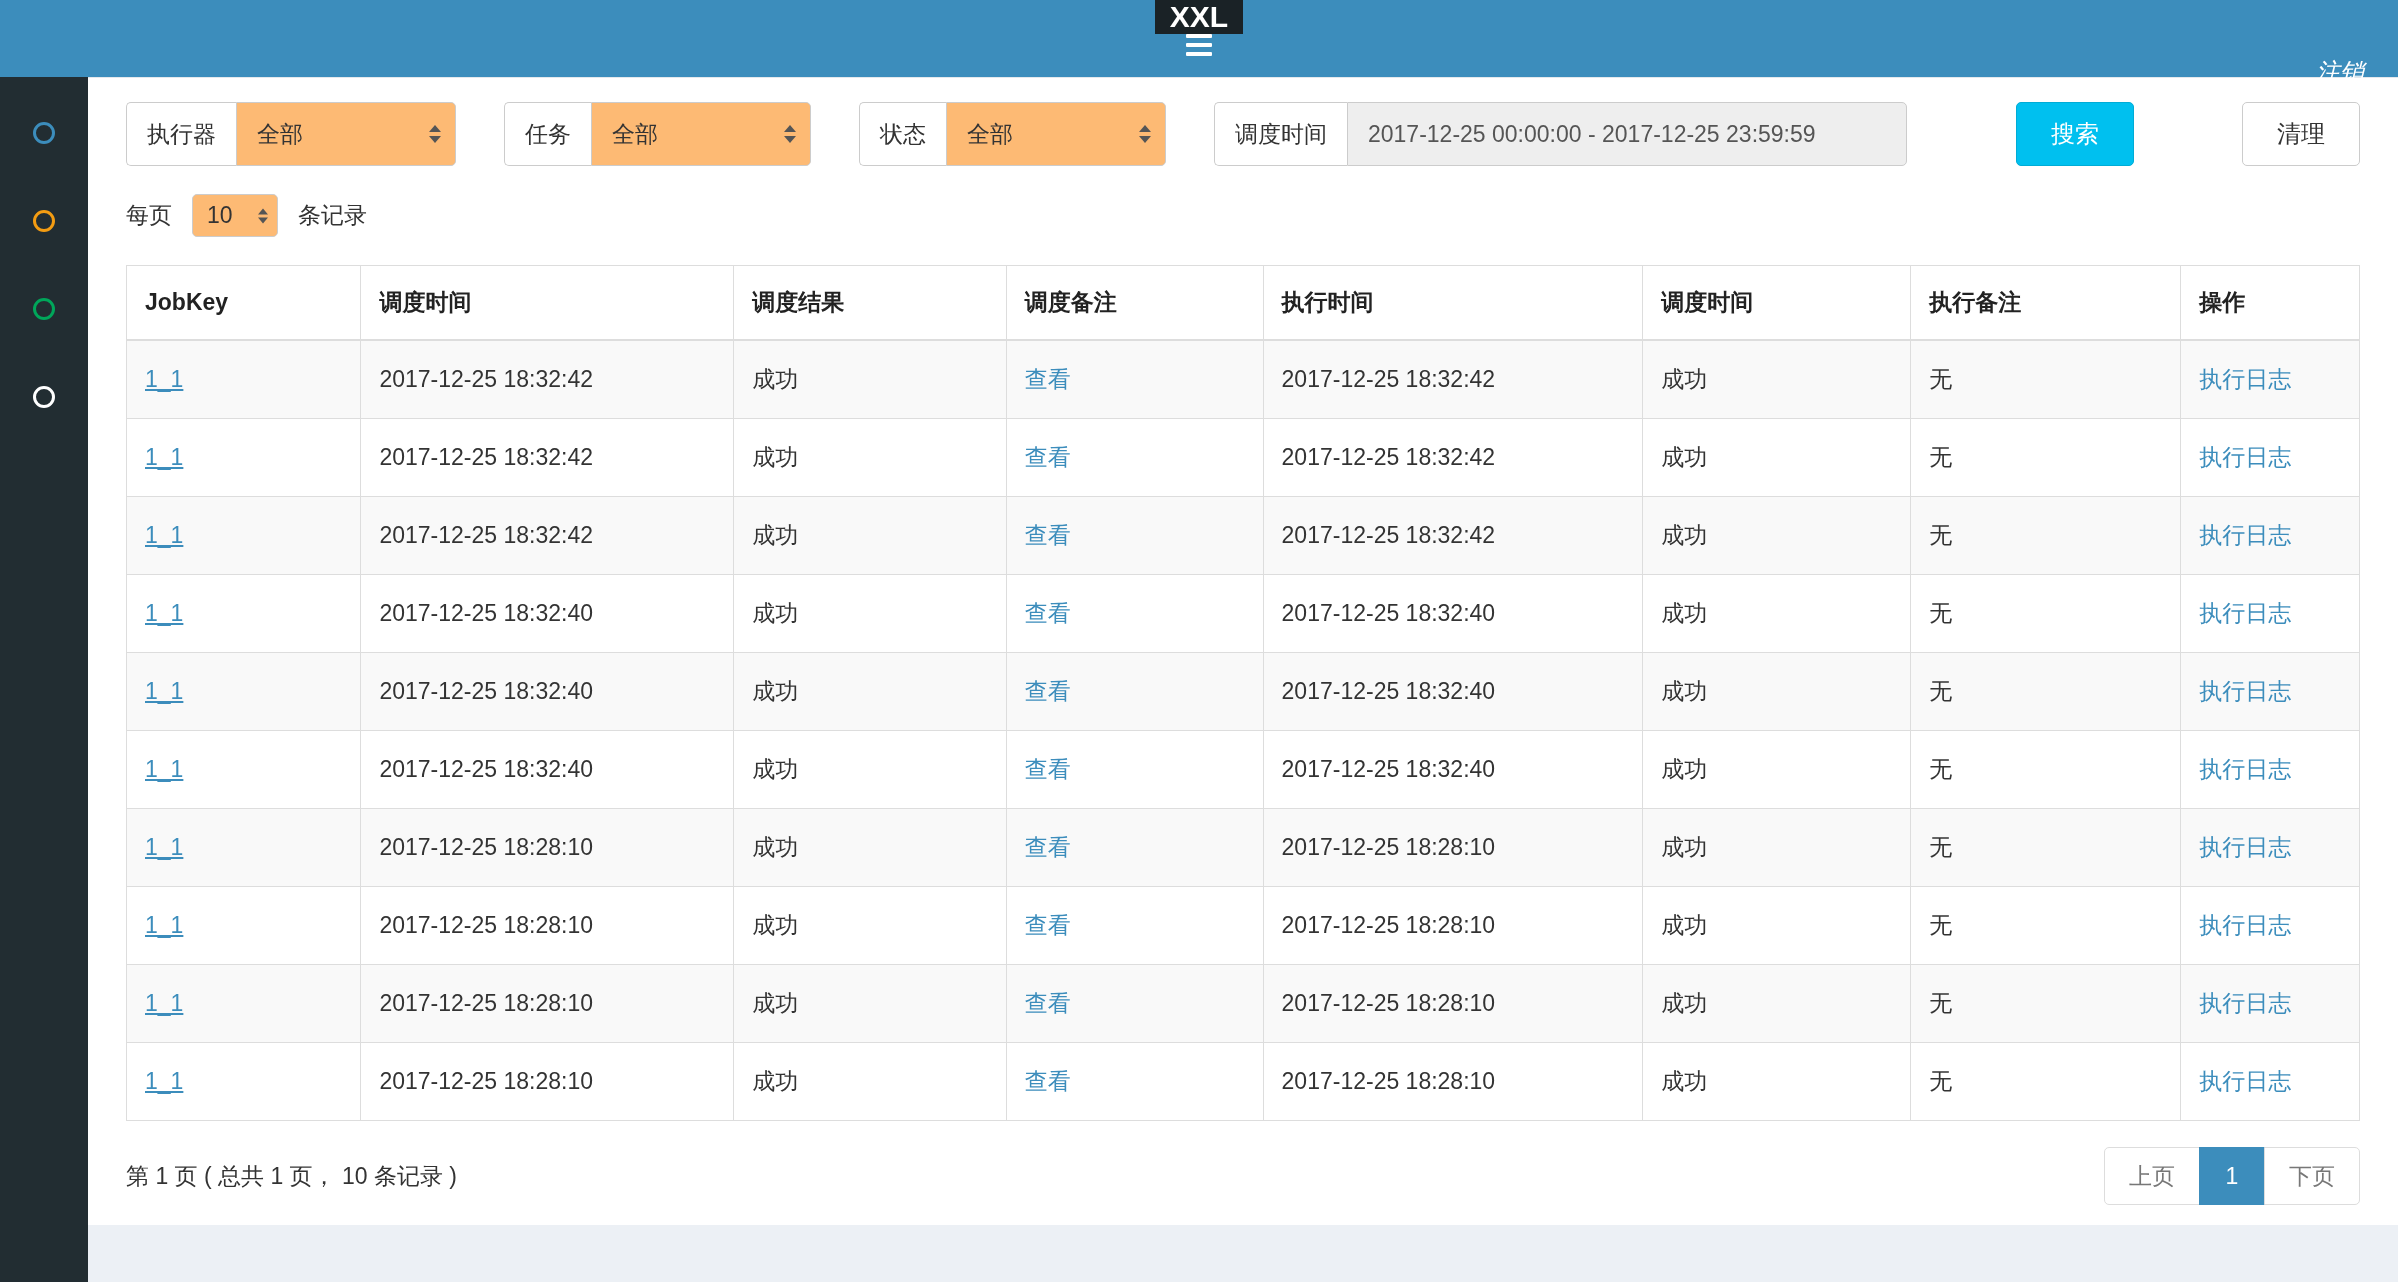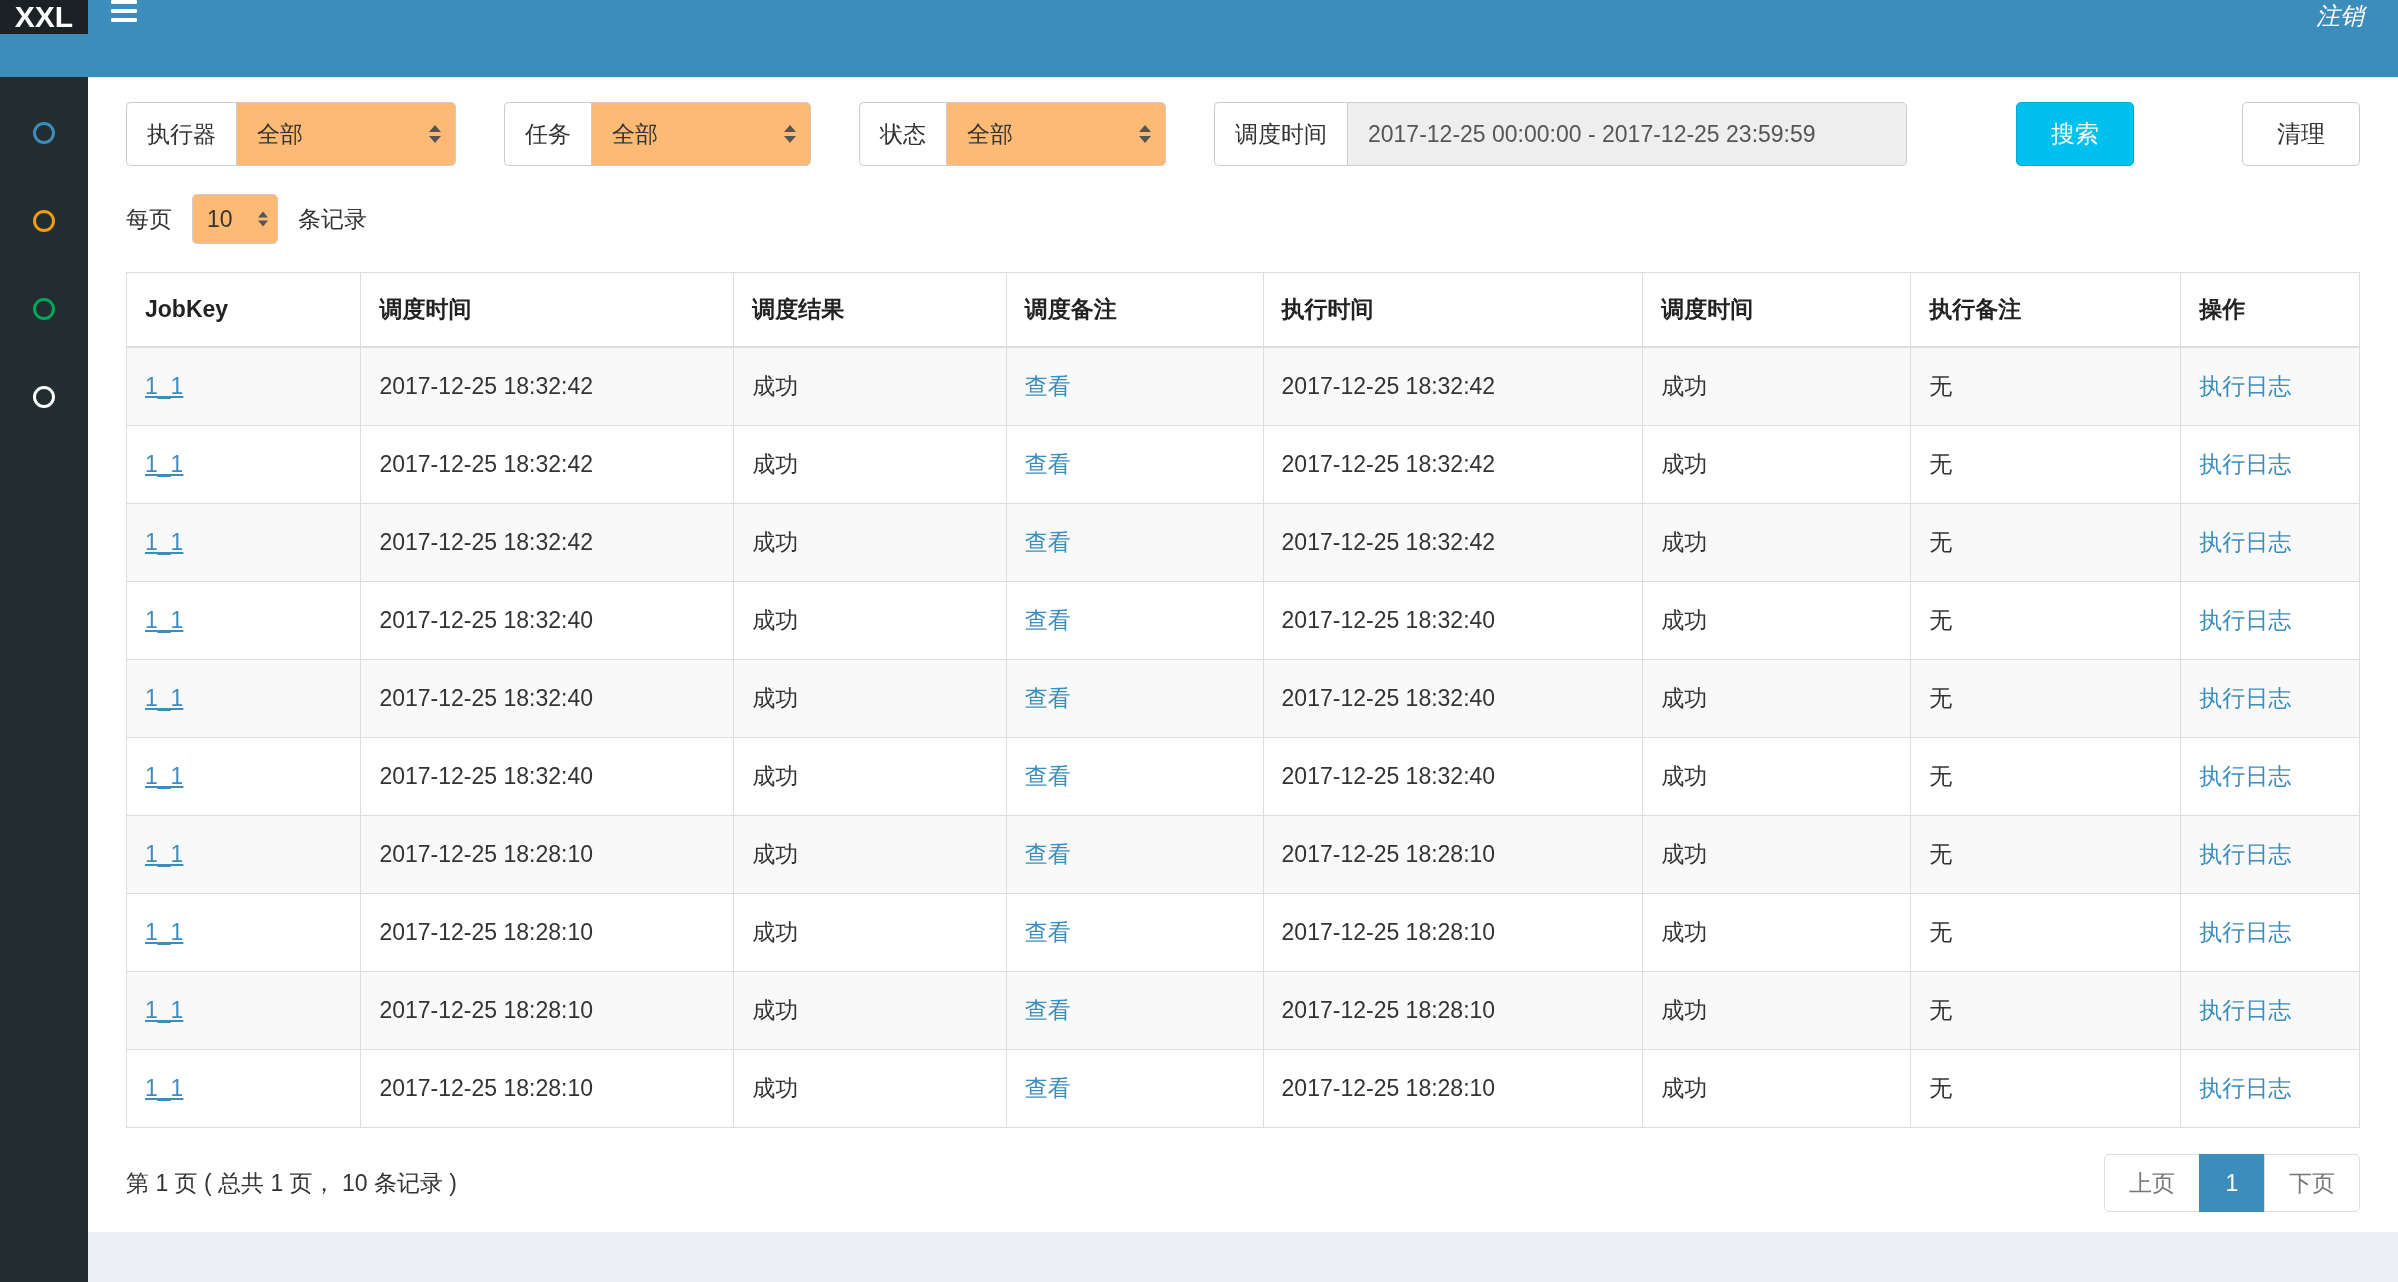--- a/index.html
+++ b/index.html
@@ -4,21 +4,21 @@
 <style>
   * { box-sizing: border-box; margin: 0; padding: 0; }
   html, body { width: 2398px; height: 1282px; overflow: hidden; }
   body {
     font-family: "Liberation Sans", "DejaVu Sans", sans-serif;
     font-size: 23px;
     color: #333;
     background: #ecf0f5;
   }
   
-  .navbar { display: flex; height: 77px; background: #3c8dbc; align-items: flex-start; }
+  .navbar { display: flex; height: 77px; background: #3c8dbc; align-items: center; flex-direction: column; }
   .logo {
     width: 88px; background: #1a2226; color: #fff;
     display: flex; align-items: center; justify-content: center;
     font-size: 30px; font-weight: bold;
   }
   .nav-toggle {
     width: 72px; display: flex; flex-direction: column;
     align-items: center; justify-content: center; gap: 5px; cursor: pointer;
   }
   .nav-toggle .bar { width: 26px; height: 4px; background: #fff; border-radius: 1px; }
@@ -65,21 +65,21 @@
     font-family: "Liberation Sans", "DejaVu Sans", sans-serif; outline: none;
   }
   .btn {
     height: 64px; padding: 0 34px; font-size: 24px; border-radius: 5px;
     cursor: pointer; font-family: inherit;
   }
   .btn-search { margin-left: auto; background: #00c0ef; border: 1px solid #00acd6; color: #fff; }
   .btn-clear { margin-left: 60px; background: #fff; border: 1px solid #ccc; color: #333; }
   
   .pagesize-row { display: flex; align-items: center; gap: 20px; margin-top: 28px; }
-  .selectbox.small { border-radius: 5px; width: 86px; padding: 0 36px 0 14px; height: 50px; }
+  .selectbox.small { border-radius: 5px; width: 86px; padding: 0 36px 0 14px; height: 43px; }
   .selectbox.small .sel-arrows { right: 9px; gap: 3px; }
   .selectbox.small .up { border-left-width: 5px; border-right-width: 5px; border-bottom-width: 6px; }
   .selectbox.small .down { border-left-width: 5px; border-right-width: 5px; border-top-width: 6px; }
   
   table.log-table { width: 100%; border-collapse: collapse; margin-top: 28px; background: #fff; }
   .log-table th, .log-table td { border: 1px solid #ddd; text-align: left; font-size: 23px; }
   .log-table th { padding: 21px 18px; font-weight: bold; color: #222; border-bottom: 2px solid #ddd; }
   .log-table td { padding: 23px 18px; color: #333; }
   .log-table tr.odd { background: #f9f9f9; }
   a.link { color: #3c8dbc; text-decoration: none; cursor: pointer; }

